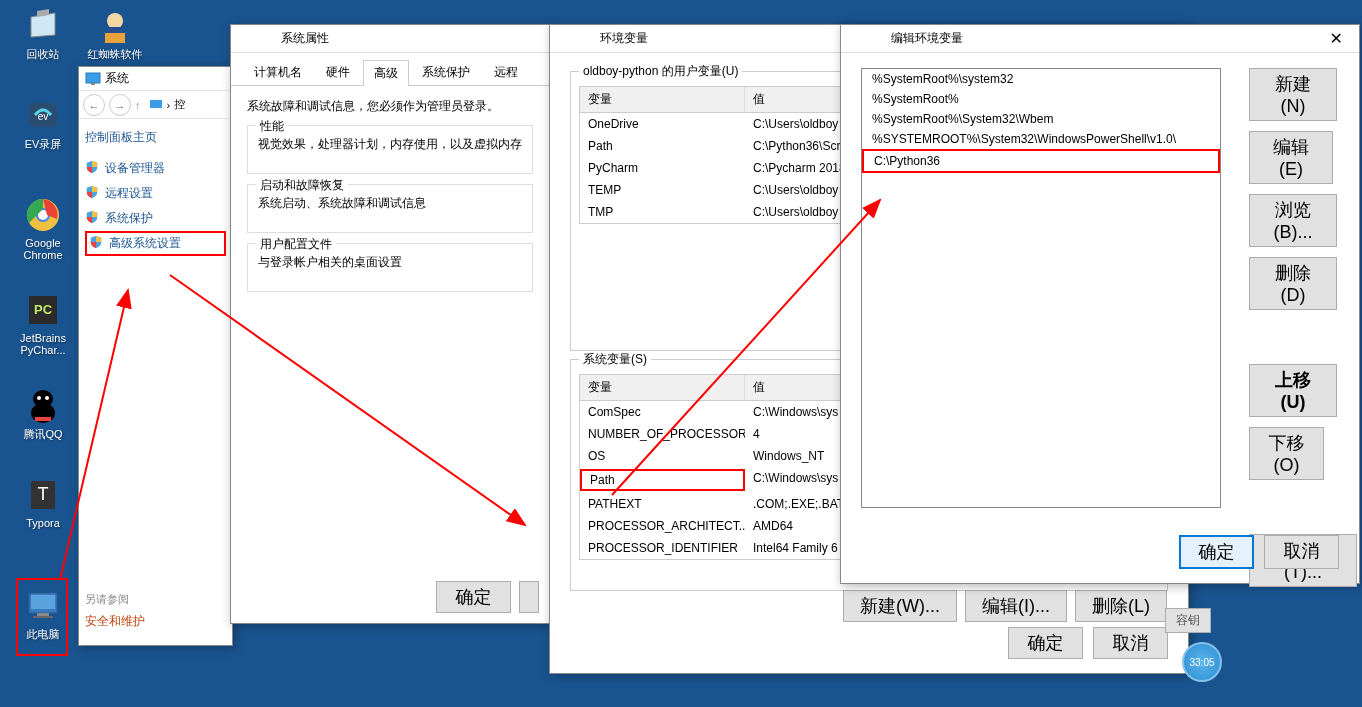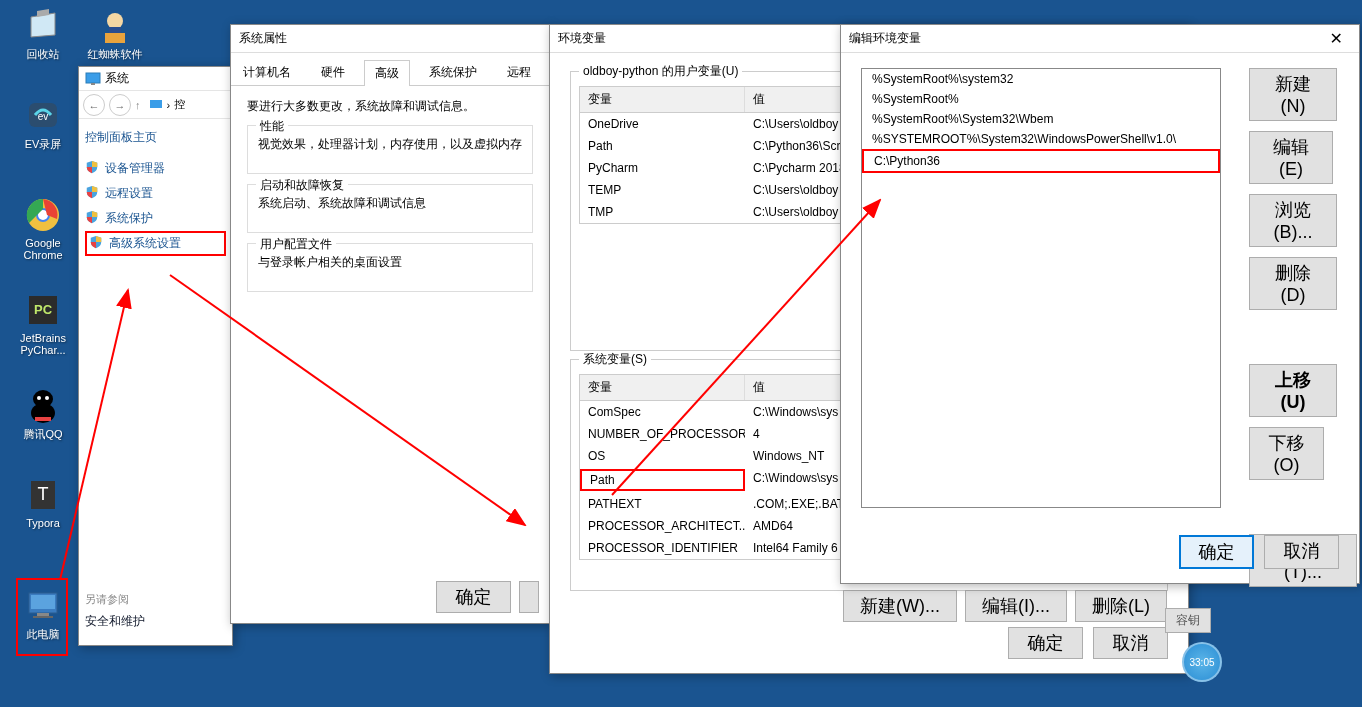--- a/index.html
+++ b/index.html
@@ -6,43 +6,43 @@
   body { width: 1362px; height: 707px; background: #1a5490; overflow: hidden; position: relative; }
   
   
   .desktop-icon { position: absolute; width: 70px; text-align: center; color: white; font-size: 11px; cursor: pointer; }
   .desktop-icon .icon-img { width: 40px; height: 40px; margin: 0 auto 2px; display: flex; align-items: center; justify-content: center; }
   .desktop-icon span.label { display: block; text-shadow: 1px 1px 2px rgba(0,0,0,0.5); }
   
   
   .window { position: absolute; background: white; border: 1px solid #888; box-shadow: 2px 2px 10px rgba(0,0,0,0.3); font-size: 12px; color: #000; }
   .titlebar { height: 28px; background: white; display: flex; align-items: center; padding: 0 8px; border-bottom: 1px solid #ddd; }
-  .titlebar .title { flex: 1; font-size: 12px; }
+  .titlebar .title { flex: 1; font-size: 12px; margin-left: 42px; }
   .titlebar .close-x { font-size: 16px; cursor: pointer; padding: 0 8px; }
   
   .btn { background: #e1e1e1; border: 1px solid #adadad; padding: 3px 16px; font-size: 18px; cursor: pointer; min-width: 75px; text-align: center; display: inline-block; }
   .btn.primary { border: 2px solid #0078d7; background: #e5f1fb; }
   
   
   .sys-window { left: 78px; top: 66px; width: 155px; height: 580px; background: white; }
   .sys-titlebar { height: 24px; display: flex; align-items: center; background: white; padding: 0 6px; font-size: 12px; border-bottom: 1px solid #e5e5e5;}
   .nav-bar { height: 28px; display: flex; align-items: center; padding: 0 4px; border-bottom: 1px solid #e5e5e5; gap: 4px; }
   .nav-arrow { width: 22px; height: 22px; border-radius: 50%; border: 1px solid #ccc; display: flex; align-items: center; justify-content: center; font-size: 11px; color: #666; }
   .sys-body { padding: 10px 6px; }
   .sys-heading { color: #1a5490; font-size: 12px; margin-bottom: 10px; }
   .sys-link { display: flex; align-items: center; gap: 6px; padding: 4px 0; color: #1a5490; font-size: 12px; cursor: pointer; }
   .shield { width: 14px; height: 14px; }
   .sys-link.highlighted { border: 2px solid red; padding: 2px 2px; }
   .sys-footer { position: absolute; bottom: 15px; left: 6px; }
   .sys-footer .heading { color: #888; font-size: 11px; margin-bottom: 6px; }
-  .sys-footer .link { color: #0f172a; font-size: 12px; }
+  .sys-footer .link { color: #c2410c; font-size: 12px; }
   
   
   .props-window { left: 230px; top: 24px; width: 320px; height: 600px; }
-  .tabs { display: flex; border-bottom: 1px solid #ccc; padding: 6px 1px 0; gap: 8px; text-align: center; }
+  .tabs { display: flex; border-bottom: 1px solid #ccc; padding: 6px 12px 0; gap: 2px; text-align: center; }
   .tab { padding: 4px 10px; border: 1px solid transparent; border-bottom: none; font-size: 12px; cursor: pointer; }
   .tab.active { border-color: #ccc; background: white; position: relative; top: 1px; }
   .props-body { padding: 12px 16px; }
   .props-body p { font-size: 12px; margin-bottom: 10px; }
   .group { border: 1px solid #ddd; margin: 10px 0; padding: 10px; position: relative; }
   .group-title { position: absolute; top: -8px; left: 8px; background: white; padding: 0 4px; font-size: 12px; }
   .props-footer { position: absolute; bottom: 10px; right: 10px; display: flex; gap: 8px; }
   
   
   .env-window { left: 549px; top: 24px; width: 640px; height: 650px; }
@@ -231,21 +231,21 @@
     <span class="title">系统属性</span>
   </div>
   <div class="tabs" id="props-tabs">
       <div class="tab">计算机名</div>
       <div class="tab">硬件</div>
       <div class="tab active">高级</div>
       <div class="tab">系统保护</div>
       <div class="tab">远程</div>
     </div>
   <div class="props-body">
-    <p>要进行大多数更改，系统故障和调试信息。</p>
+    <p>系统故障和调试信息，您必须作为管理员登录。</p>
     <div id="props-groups">
         <div class="group">
           <div class="group-title">性能</div>
           <p>视觉效果，处理器计划，内存使用，以及虚拟内存</p>
         </div>
         <div class="group">
           <div class="group-title">启动和故障恢复</div>
           <p>系统启动、系统故障和调试信息</p>
         </div>
         <div class="group">

